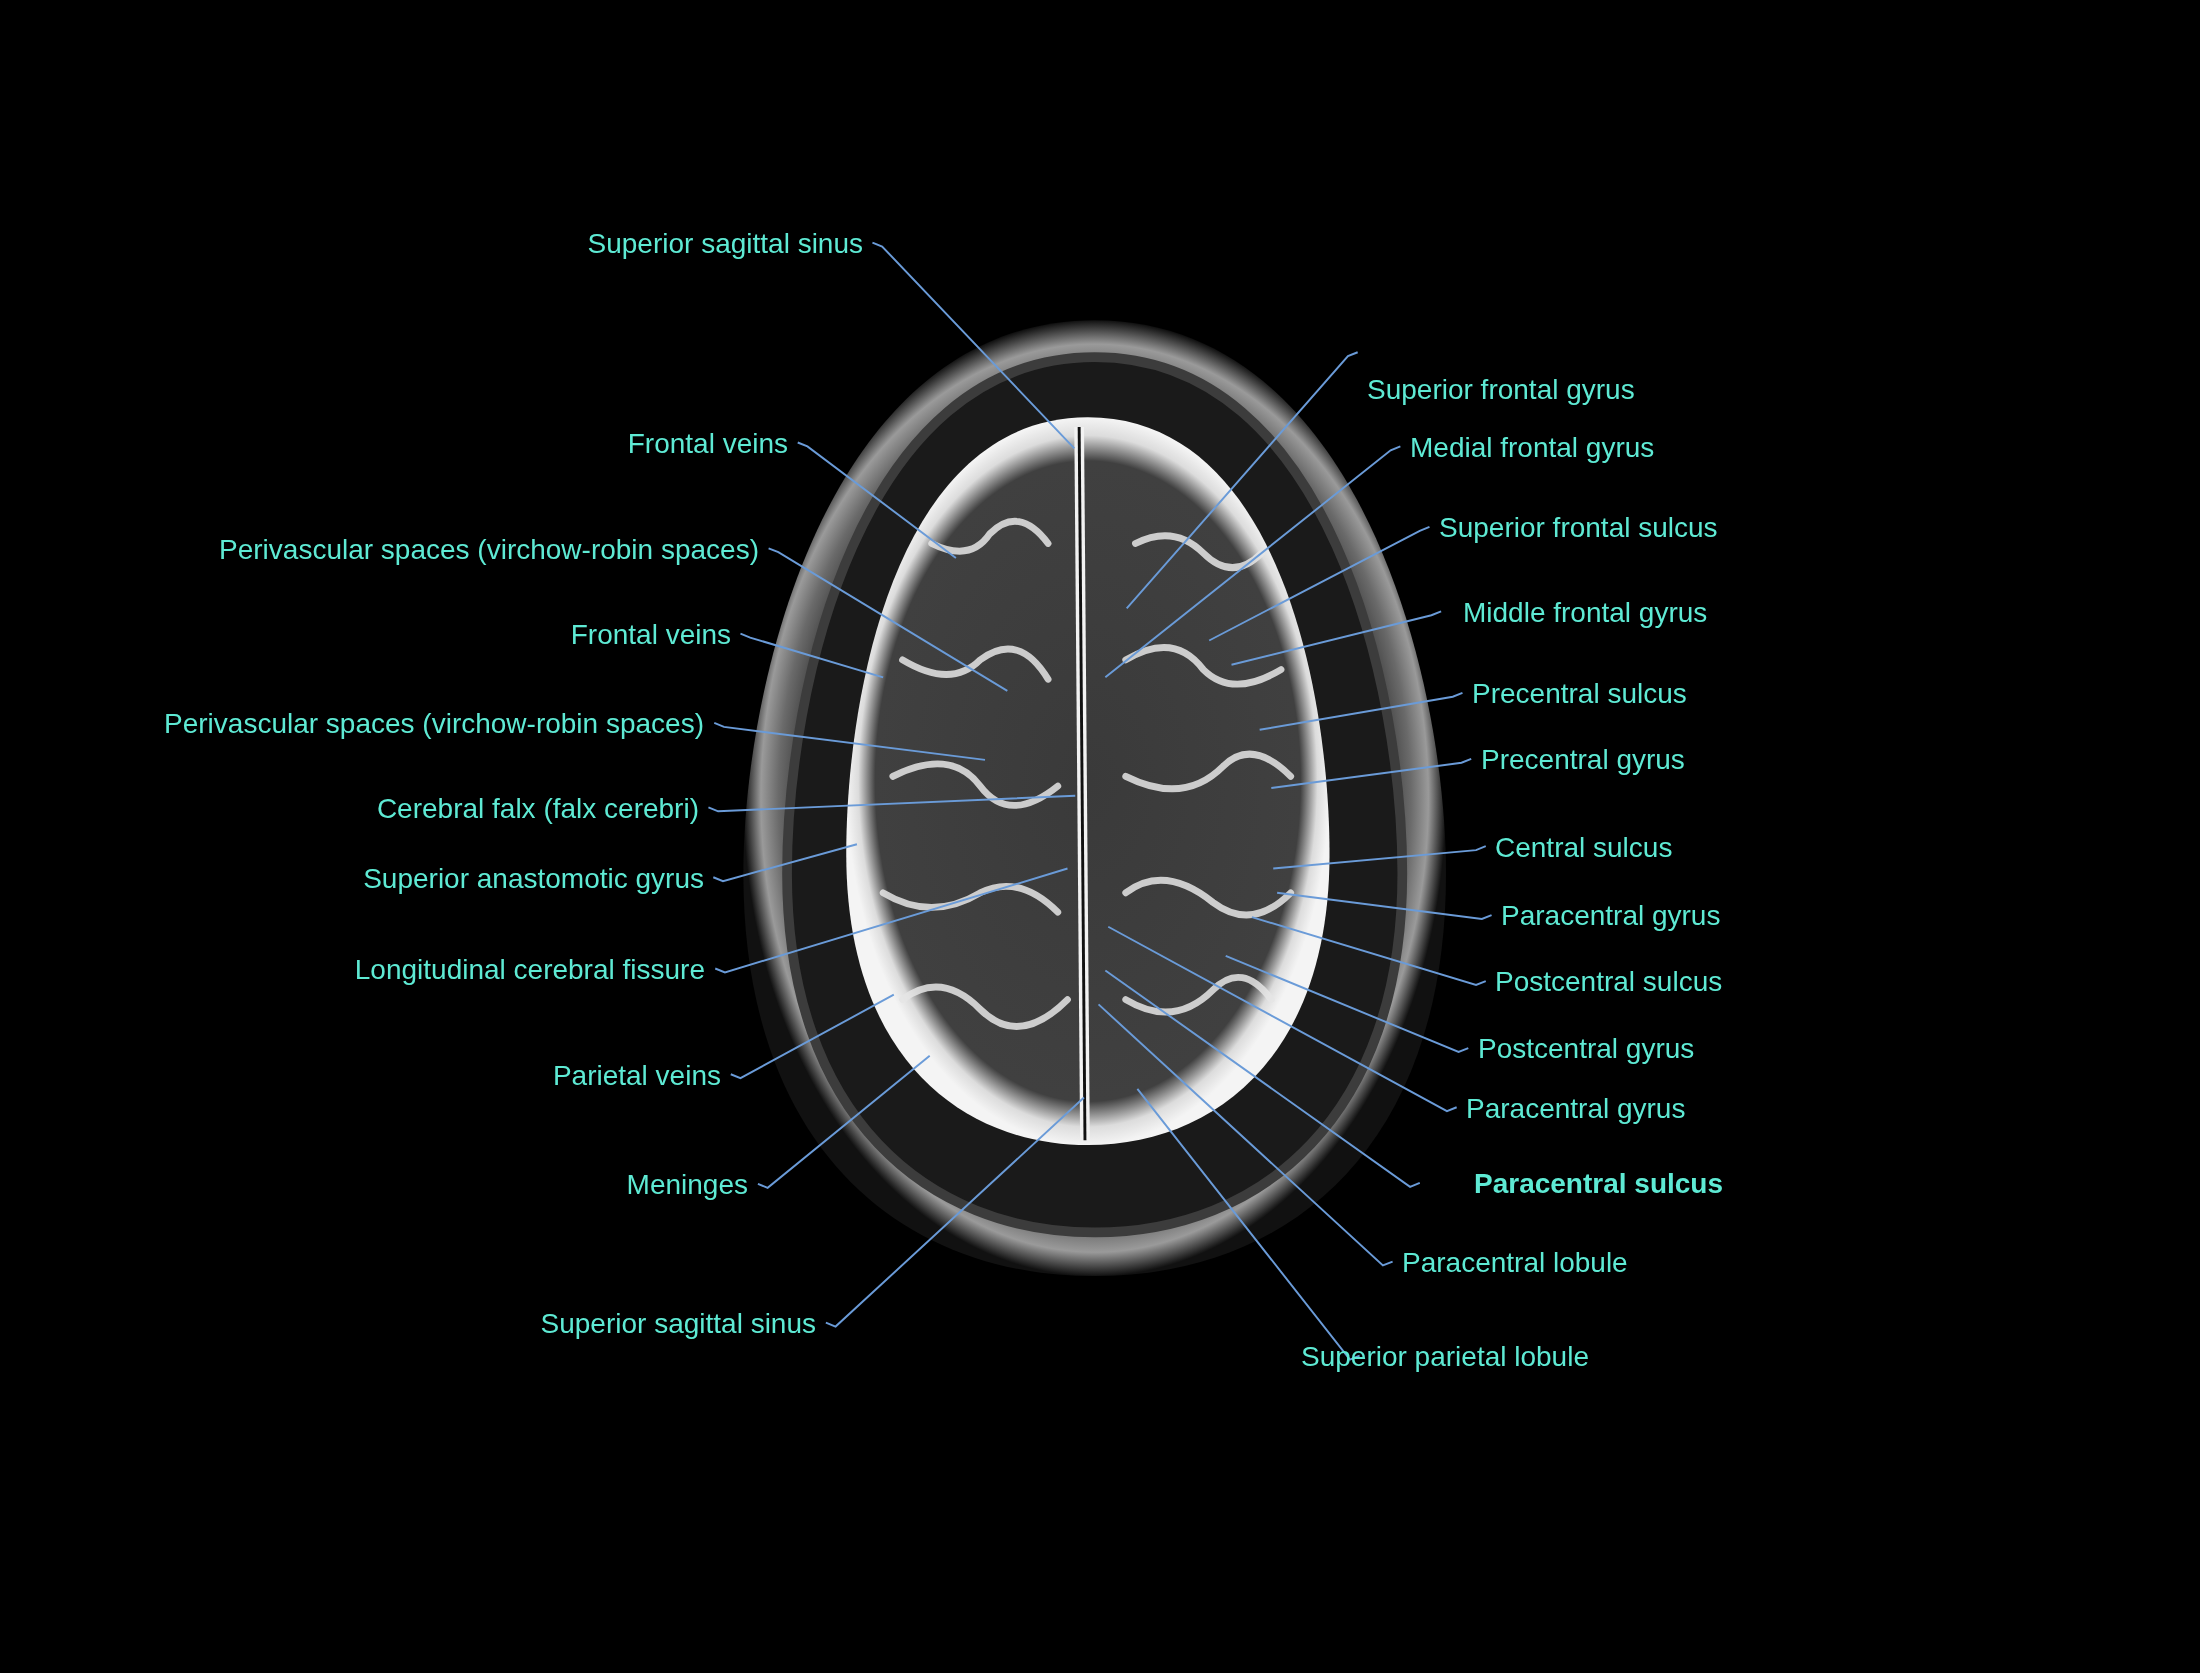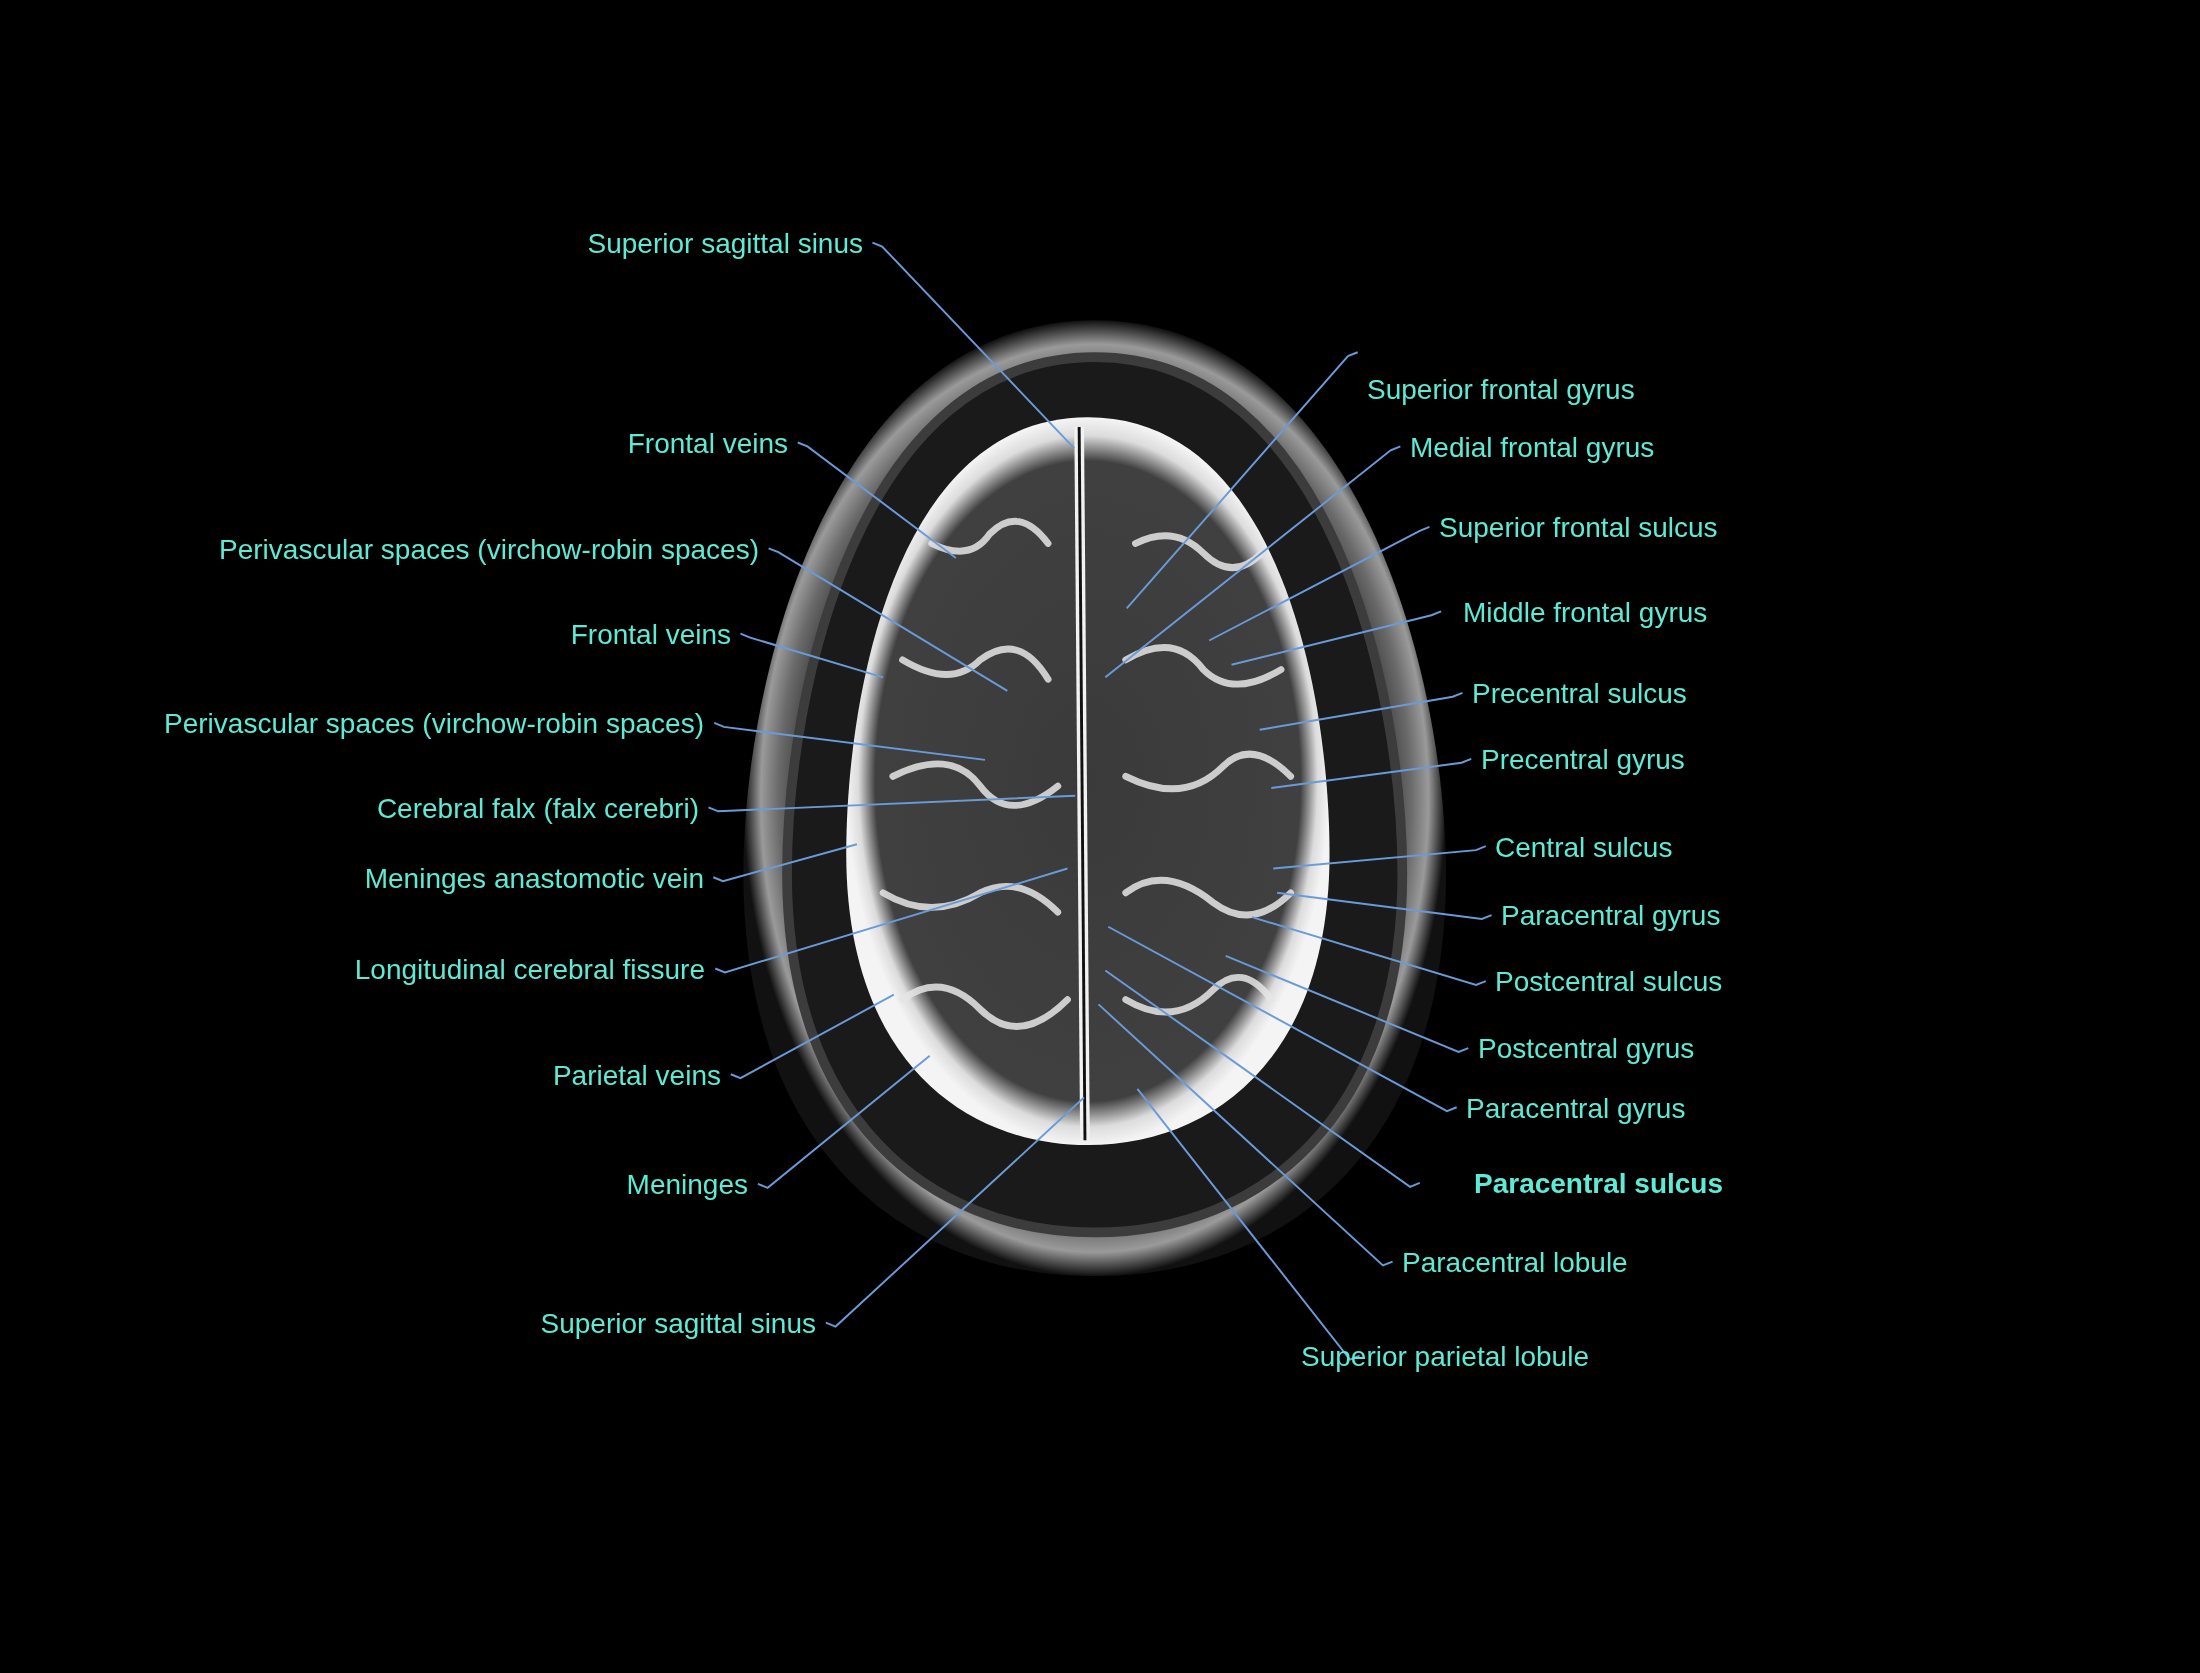--- a/index.html
+++ b/index.html
@@ -78,21 +78,21 @@
     </g>
 </svg>
 
 <div id="labels-left">
     <div class="lbl left" style="left: 863px; top: 230px;">Superior sagittal sinus</div>
     <div class="lbl left" style="left: 788px; top: 430px;">Frontal veins</div>
     <div class="lbl left" style="left: 759px; top: 536px;">Perivascular spaces (virchow-robin spaces)</div>
     <div class="lbl left" style="left: 731px; top: 621px;">Frontal veins</div>
     <div class="lbl left" style="left: 704px; top: 710px;">Perivascular spaces (virchow-robin spaces)</div>
     <div class="lbl left" style="left: 699px; top: 795px;">Cerebral falx (falx cerebri)</div>
-    <div class="lbl left" style="left: 704px; top: 865px;">Meninges anastomotic vein</div>
+    <div class="lbl left" style="left: 704px; top: 865px;">Superior anastomotic gyrus</div>
     <div class="lbl left" style="left: 705px; top: 956px;">Longitudinal cerebral fissure</div>
     <div class="lbl left" style="left: 721px; top: 1062px;">Parietal veins</div>
     <div class="lbl left" style="left: 748px; top: 1171px;">Meninges</div>
     <div class="lbl left" style="left: 816px; top: 1310px;">Superior sagittal sinus</div>
   </div>
 <div id="labels-right">
     <div class="lbl right" style="left: 1367px; top: 340px; margin-top: 36px;">Superior frontal gyrus</div>
     <div class="lbl right" style="left: 1410px; top: 434px;">Medial frontal gyrus</div>
     <div class="lbl right" style="left: 1439px; top: 514px;">Superior frontal sulcus</div>
     <div class="lbl right" style="left: 1451px; top: 599px; margin-left: 12px;">Middle frontal gyrus</div>

